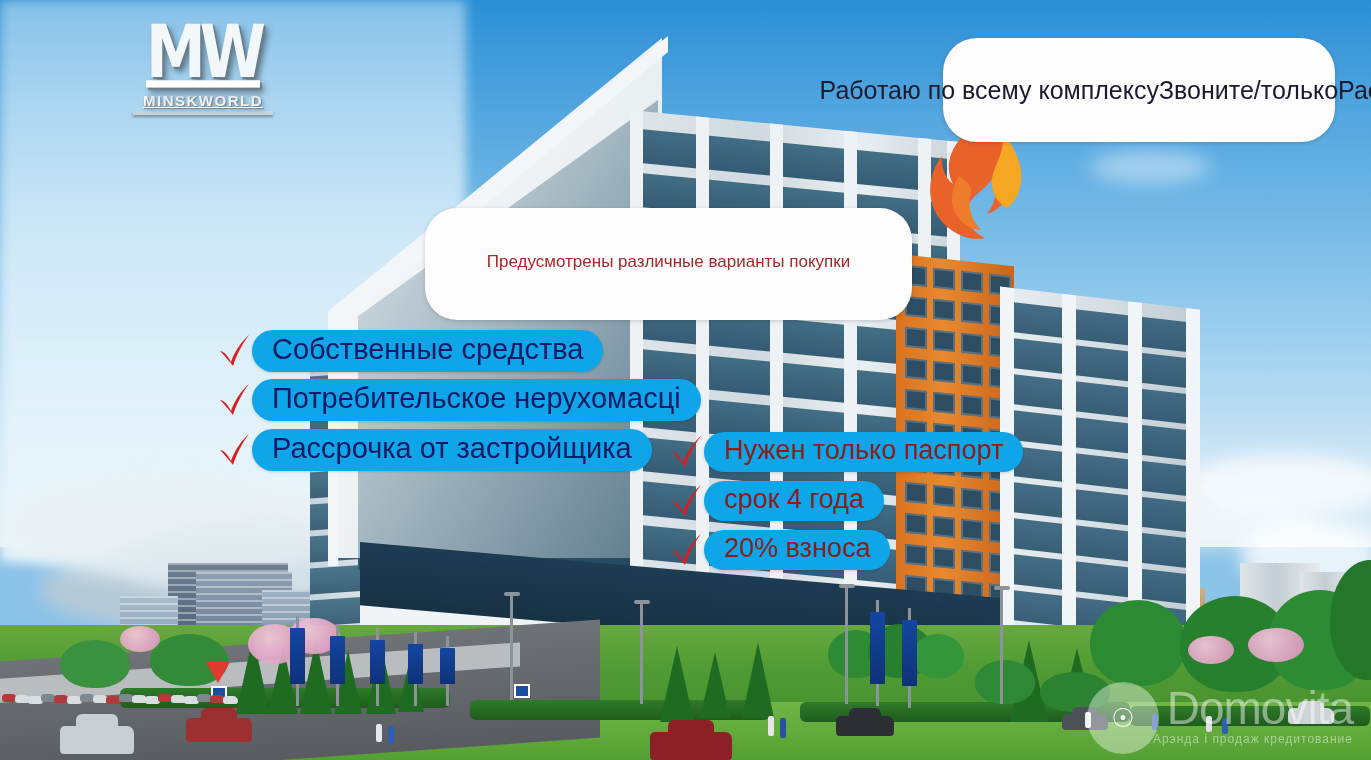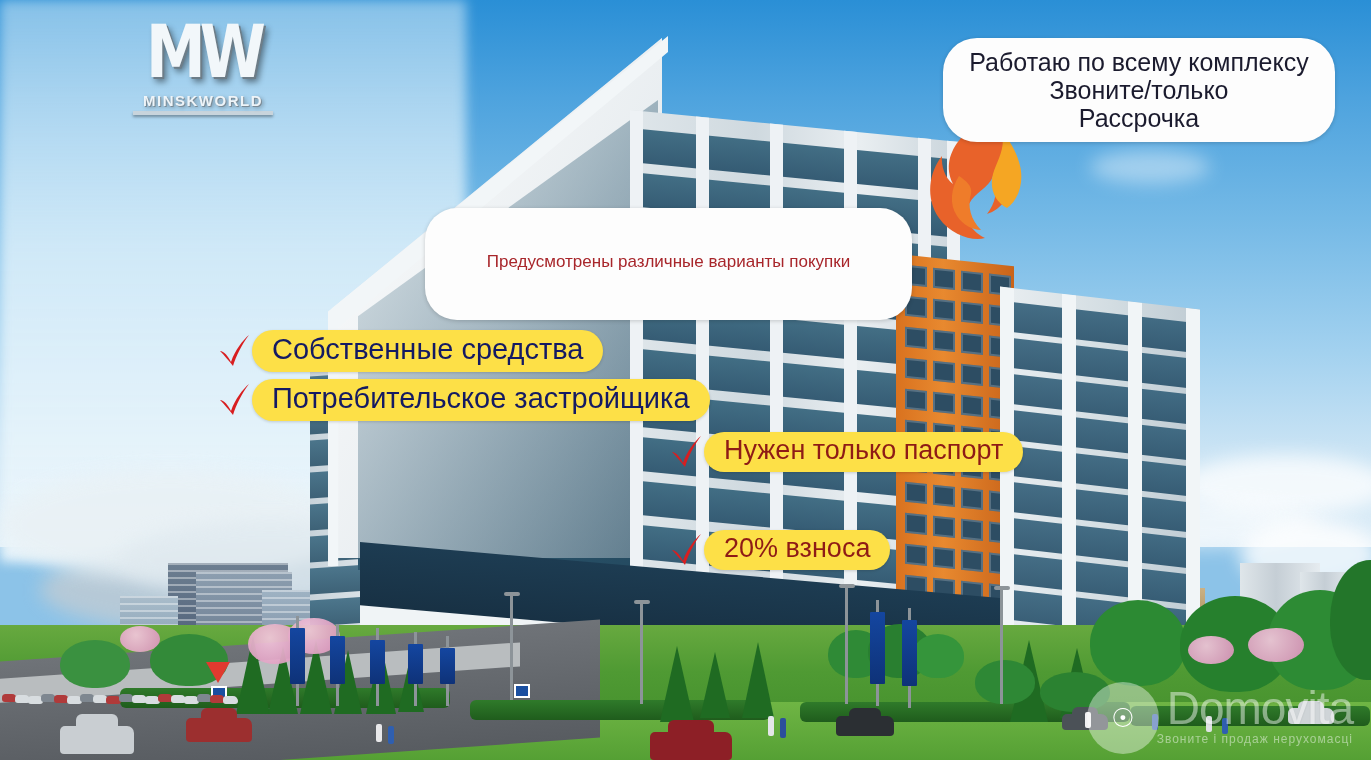--- a/index.html
+++ b/index.html
@@ -170,21 +170,21 @@
 
   .sign-yield{
     position:absolute;width:0;height:0;border-left:12px solid transparent;
     border-right:12px solid transparent;border-top:21px solid #e03a2f;
   }
   .sign-blue{position:absolute;width:16px;height:14px;background:#1a4fa0;border:2px solid #fff;}
 
   
   .logo{
     position:absolute;left:88px;top:22px;width:230px;height:92px;
-    color:#ffffff;text-align:center;user-select:none;
+    color:#ffffff;text-align:center;user-select:none;text-decoration:underline;
   }
   .logo-mark{
     font-size:60px;font-weight:bold;line-height:58px;letter-spacing:-6px;
     font-family:"DejaVu Sans",sans-serif;
     color:#f2f7fa;
     text-shadow:2px 2px 0 #6d7d88, 4px 4px 6px rgba(0,0,0,.45);
     transform:scaleY(1.22);
   }
   .logo-word{
     margin-top:12px;font-size:15px;font-weight:bold;letter-spacing:1.5px;
@@ -200,21 +200,21 @@
 
   
   .bubble{
     position:absolute;background:#fdfdfd;border-radius:26px;
     box-shadow:0 1px 4px rgba(0,0,0,.18);
     display:flex;align-items:center;justify-content:center;
     white-space:nowrap;
   }
   .bubble-contact{
     left:943px;top:38px;width:392px;height:104px;border-radius:34px;
-    flex-direction:column;line-height:1.12;padding:6px 14px;
+    line-height:1.12;padding:6px 14px;
   }
   .bubble-contact .line{
     font-size:25px;color:#1b1b2e;font-weight:400;
   }
 
   .bubble-head{
     left:425px;top:208px;width:487px;height:112px;border-radius:32px;
     flex-direction:column;align-items:center;justify-content:center;padding:4px 20px 10px;
   }
   .head-title{
@@ -225,21 +225,21 @@
     font-size:17px;color:#a8262b;margin-top:1px;font-weight:400;
   }
 
   .item{position:absolute;display:flex;align-items:center;}
   .check{
     width:34px;height:34px;flex:0 0 34px;margin-right:2px;
     position:relative;
   }
   .check svg{position:absolute;left:0;top:0;}
   .pill{
-    background:#fde047;border-radius:22px;
+    background:#0ea5e9;border-radius:22px;
     padding:3px 20px 6px;white-space:nowrap;
     box-shadow:0 1px 3px rgba(0,0,0,.16);
   }
   .pill.navy{color:#141a63;font-size:29px;}
   .pill.red{color:#8e1b16;font-size:27px;}
 
   
   .watermark{
     position:absolute;right:18px;bottom:14px;text-align:right;
     opacity:.46;pointer-events:none;user-select:none;
@@ -566,44 +566,60 @@
     </span>
     <span class="pill navy">Собственные средства</span>
   </div>
 
   <div class="item" style="left:216px;top:379px;">
     <span class="check">
       <svg viewBox="0 0 34 34" width="34" height="34">
         <path d="M4 17 C8 17 12 22 15 28 C19 16 27 6 33 1 C26 10 20 22 17 32 C13 27 8 21 4 17 Z" fill="#d81e20"></path>
       </svg>
     </span>
-    <span class="pill navy">Потребительское застройщика</span>
-  </div>
-
+    <span class="pill navy">Потребительское нерухомасці</span>
+  </div>
+
+  <div class="item" style="left:216px;top:429px;">
+    <span class="check">
+      <svg viewBox="0 0 34 34" width="34" height="34">
+        <path d="M4 17 C8 17 12 22 15 28 C19 16 27 6 33 1 C26 10 20 22 17 32 C13 27 8 21 4 17 Z" fill="#d81e20"></path>
+      </svg>
+    </span>
+    <span class="pill navy">Рассрочка от застройщика</span>
+  </div>
 
   <div class="item" style="left:668px;top:432px;">
     <span class="check">
       <svg viewBox="0 0 34 34" width="34" height="34">
         <path d="M4 17 C8 17 12 22 15 28 C19 16 27 6 33 1 C26 10 20 22 17 32 C13 27 8 21 4 17 Z" fill="#d81e20"></path>
       </svg>
     </span>
     <span class="pill red">Нужен только паспорт</span>
   </div>
 
+  <div class="item" style="left:668px;top:481px;">
+    <span class="check">
+      <svg viewBox="0 0 34 34" width="34" height="34">
+        <path d="M4 17 C8 17 12 22 15 28 C19 16 27 6 33 1 C26 10 20 22 17 32 C13 27 8 21 4 17 Z" fill="#d81e20"></path>
+      </svg>
+    </span>
+    <span class="pill red">срок 4 года</span>
+  </div>
 
   <div class="item" style="left:668px;top:530px;">
     <span class="check">
       <svg viewBox="0 0 34 34" width="34" height="34">
         <path d="M4 17 C8 17 12 22 15 28 C19 16 27 6 33 1 C26 10 20 22 17 32 C13 27 8 21 4 17 Z" fill="#d81e20"></path>
       </svg>
     </span>
     <span class="pill red">20% взноса</span>
   </div>
 
   <div class="wm-circle">
       <span>☉</span>
     </div>
   <div class="watermark">
     <div class="wm-main">Domovita</div>
-    <div class="wm-sub">Звоните і продаж нерухомасці</div>
+    <div class="wm-sub">Арэнда і продаж кредитование</div>
   </div>
 
 </div>
 
 </body></html>

